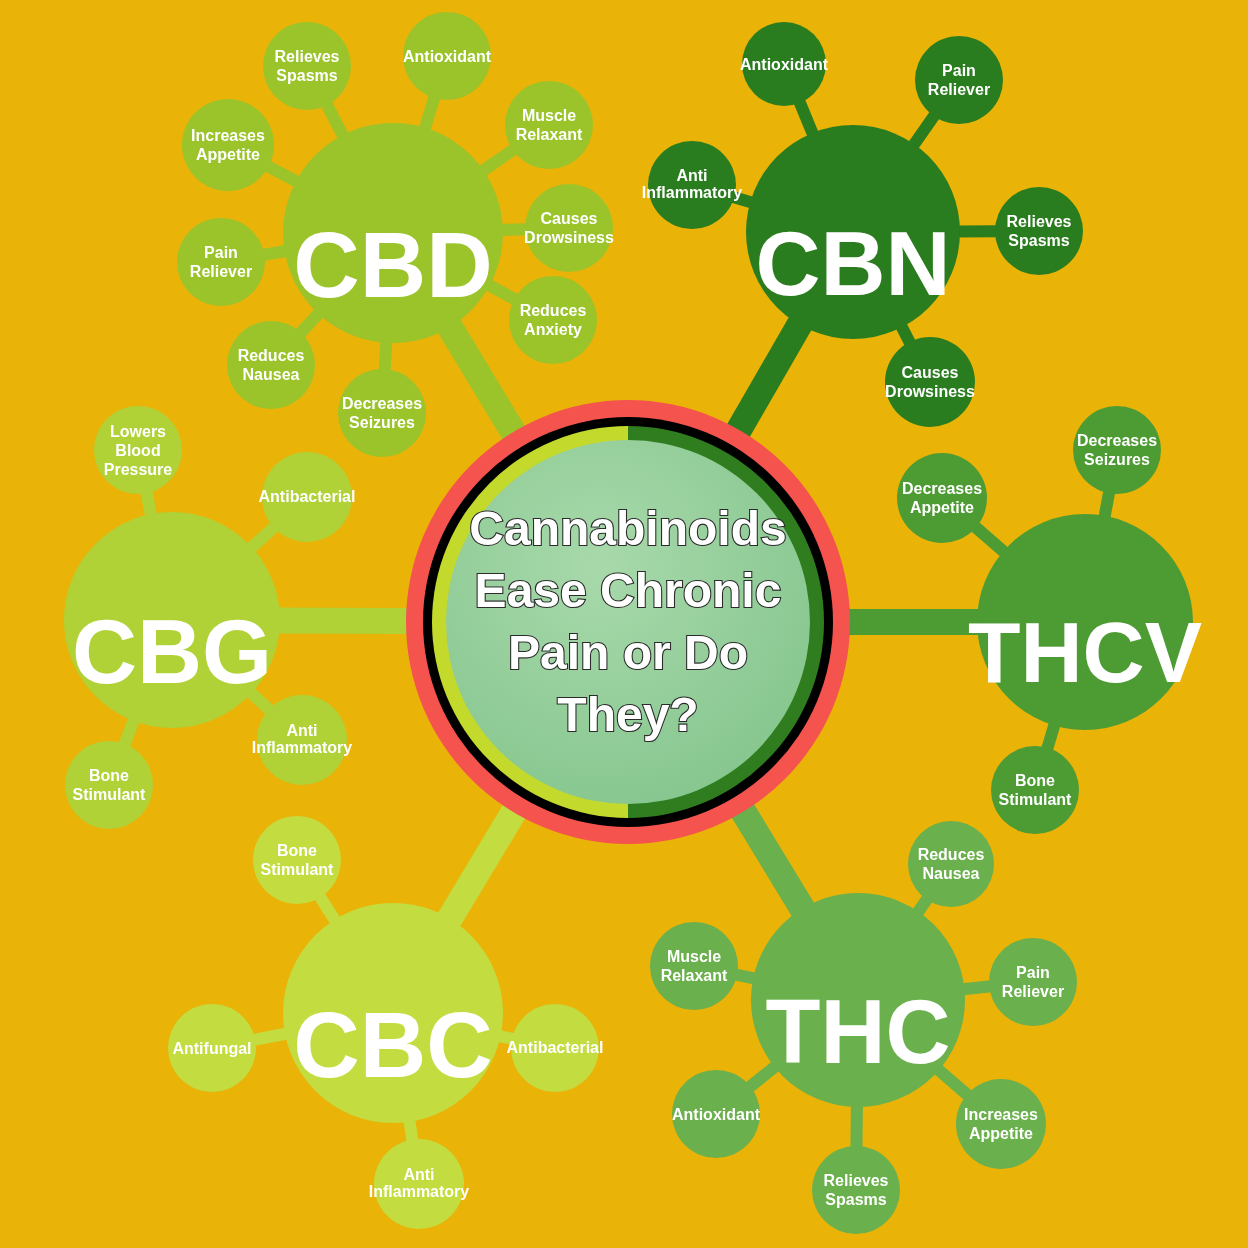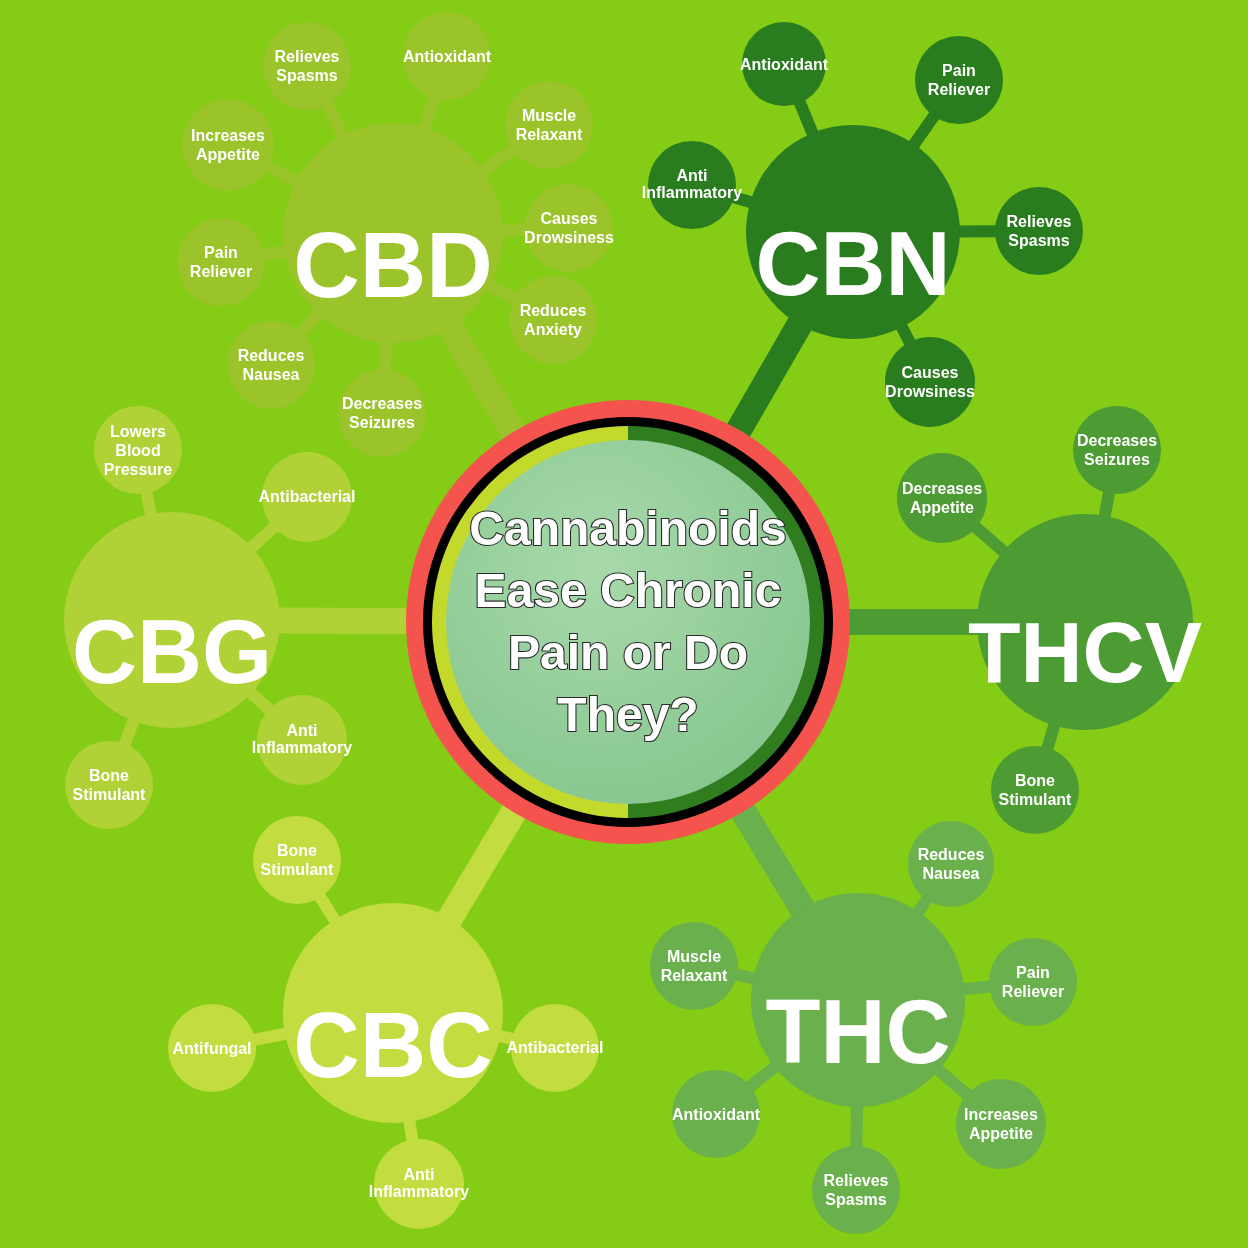--- a/index.html
+++ b/index.html
@@ -1,21 +1,21 @@
 <!DOCTYPE html>
 <html><head>
 <meta charset="utf-8">
 <style>
   html,body{margin:0;padding:0;background:#000;}
   body{
     width:1248px;height:1248px;overflow:hidden;
     font-family:"Liberation Sans", sans-serif;
     position:relative;
   }
-  #stage{position:absolute;inset:0;background:#84cc16;}
+  #stage{position:absolute;inset:0;background:#eab308;}
   svg#diagram{position:absolute;left:0;top:0;width:1248px;height:1248px;display:block;}
 
   .hub-label{
     fill:#ffffff;
     font-family:"Liberation Sans", sans-serif;
     font-weight:700;
     text-anchor:middle;
     dominant-baseline:central;
   }
   .sat-label{

